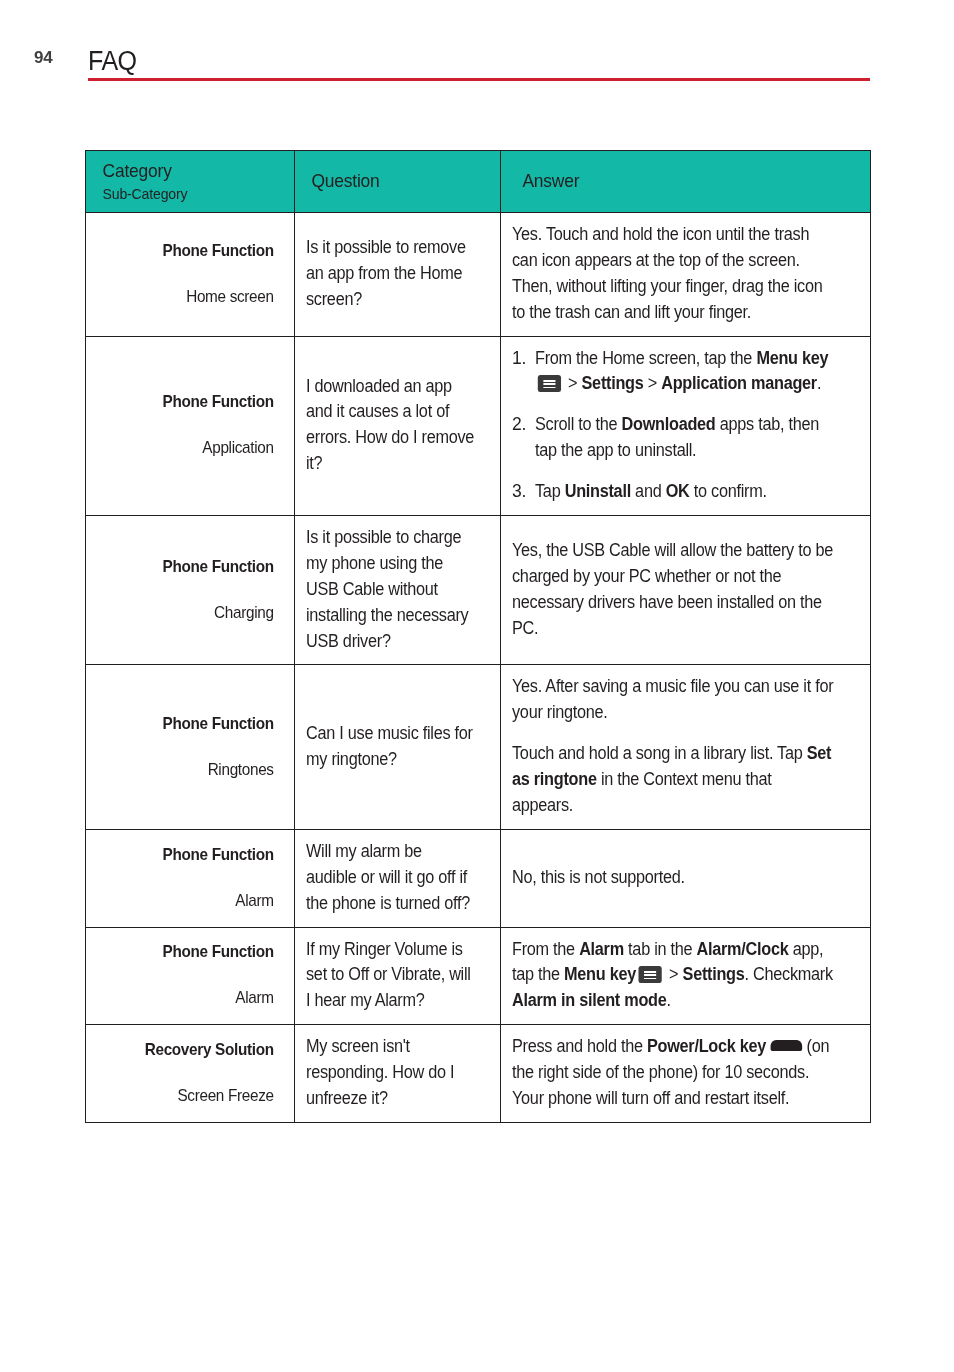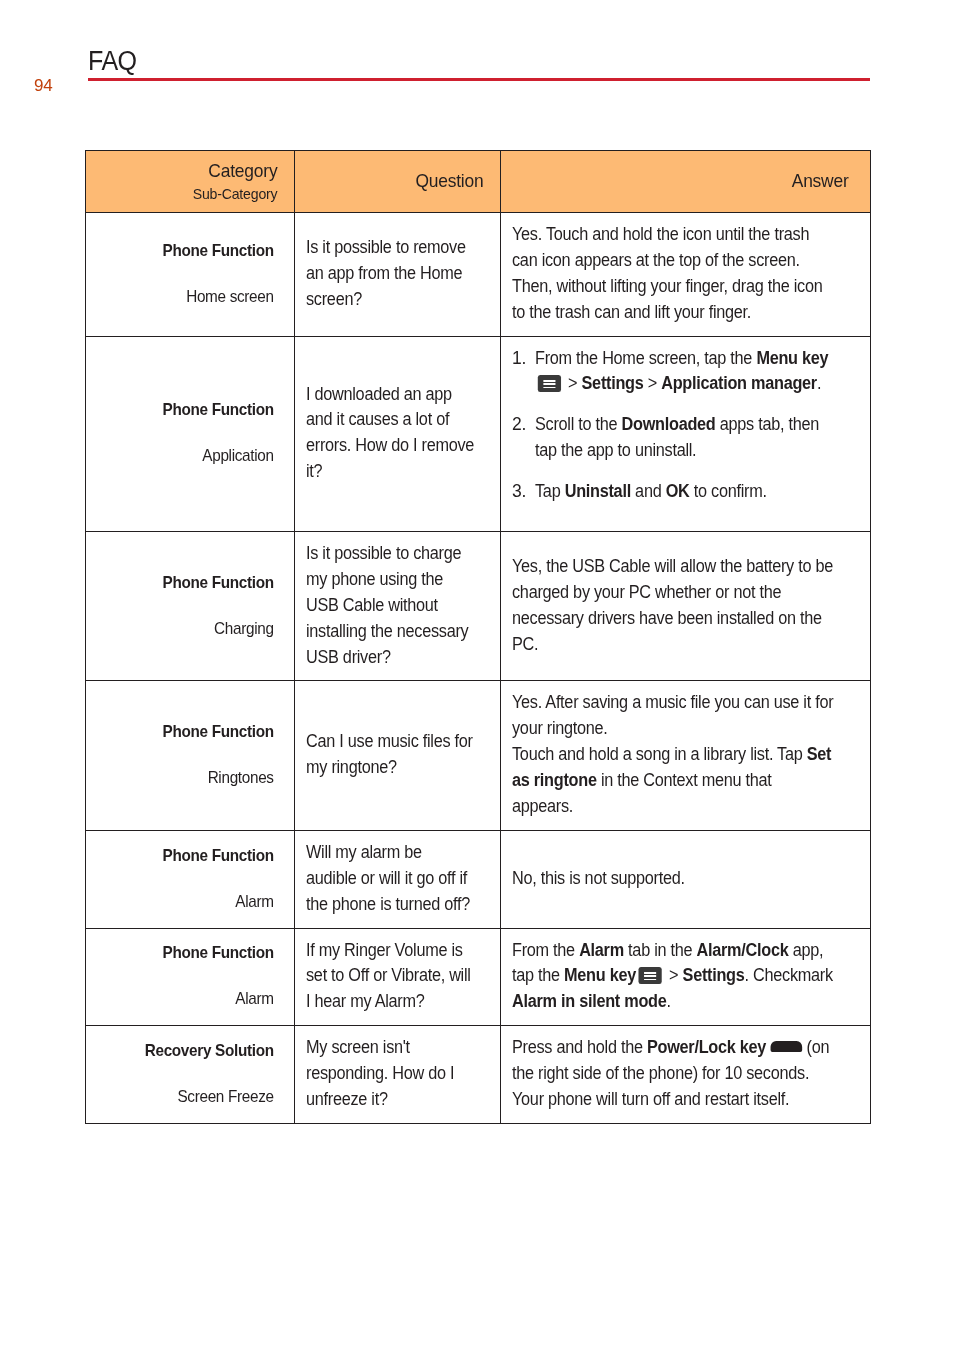--- a/index.html
+++ b/index.html
@@ -16,25 +16,25 @@
   }
 
   
   .page-header {
     position: absolute;
     left: 0; top: 44px;
     width: 954px; height: 46px;
   }
   .page-number {
     position: absolute;
-    left: 34px; top: 32px;
+    left: 34px; top: 4px;
     font-size: 17px;
-    font-weight: normal;
+    font-weight: bold;
     letter-spacing: -0.3px;
-    color: #c2410c;
+    color: #404040;
   }
   .header-title {
     position: absolute;
     left: 88px; top: 2px;
     font-size: 27px;
     font-weight: normal;
     letter-spacing: -0.6px;
     color: #231f20;
     transform: scaleX(0.93);
     transform-origin: left center;
@@ -57,23 +57,23 @@
   .faq-table td, .faq-table th {
     border: 1.4px solid #231f20;
     vertical-align: middle;
     padding: 9px 11px 10px 11px;
   }
   col.c-cat { width: 209px; }
   col.c-q   { width: 206px; }
   col.c-a   { width: 370px; }
 
   thead th {
-    background: #fdba74;
+    background: #14b8a6;
     font-weight: normal;
-    text-align: right;
+    text-align: left;
     padding-top: 14px;
     padding-bottom: 16px;
   }
   .th-main {
     font-size: 18.5px;
     letter-spacing: -0.2px;
     transform: scaleX(0.94);
     display: block;
   }
   .th-sub {
@@ -103,42 +103,42 @@
   }
 
   
   .q-cell, .a-cell {
     font-size: 17.5px;
     line-height: 1.48;
     letter-spacing: -0.3px;
     text-align: left;
   }
   .q-cell p, .a-cell p { margin: 0; }
-  .a-cell p + p { }
+  .a-cell p + p { margin-top: 15px; }
   .q-cell .tx, .a-cell .tx {
     display: block;
     transform: scaleX(0.93);
     transform-origin: left center;
   }
   b { font-weight: bold; }
 
   
   ol.steps {
     margin: 0;
     padding: 0;
     list-style: none;
     counter-reset: step;
   }
   ol.steps > li {
     counter-increment: step;
     position: relative;
     padding-left: 23px;
     margin-bottom: 15px;
   }
-  ol.steps > li:last-child { margin-bottom: 16px; }
+  ol.steps > li:last-child { margin-bottom: 0; }
   ol.steps > li::before {
     content: counter(step) ".";
     position: absolute;
     left: 0; top: 0;
   }
 
   
   .icon-menu-key {
     display: inline-block;
     width: 25px; height: 17px;

